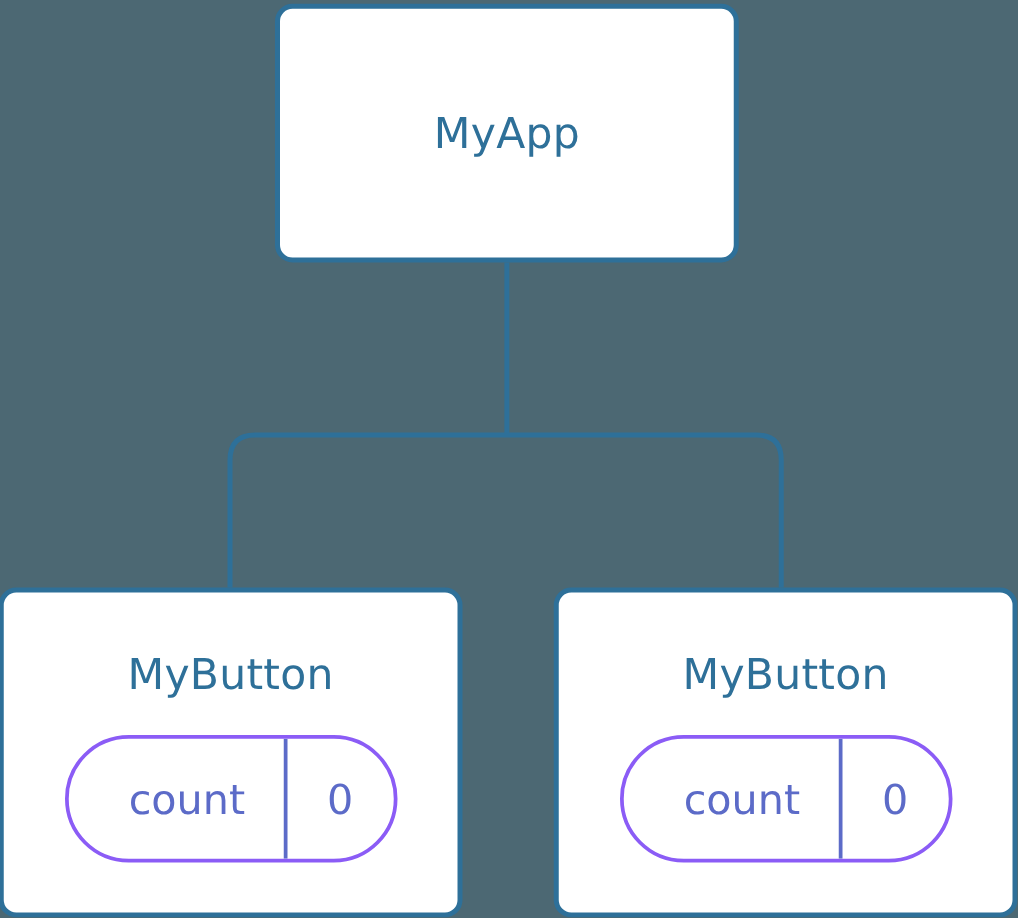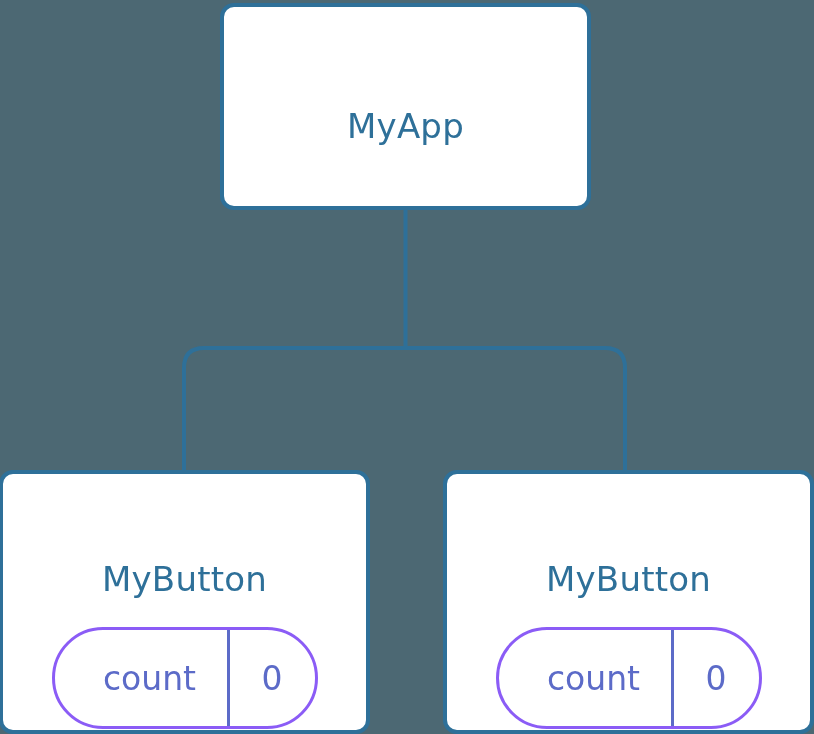--- a/index.html
+++ b/index.html
@@ -44,21 +44,20 @@
     flex-direction: column;
     align-items: center;
   }
 
   .node-title {
     color: #2e7099;
     font-size: 34px;
     font-weight: 400;
     letter-spacing: 0.2px;
     white-space: nowrap;
-    margin-top: 39px;
   }
 
   
   #node-root {
     left: 220px;
     top: 3px;
     width: 371px;
     height: 207px;
     justify-content: center;
   }

